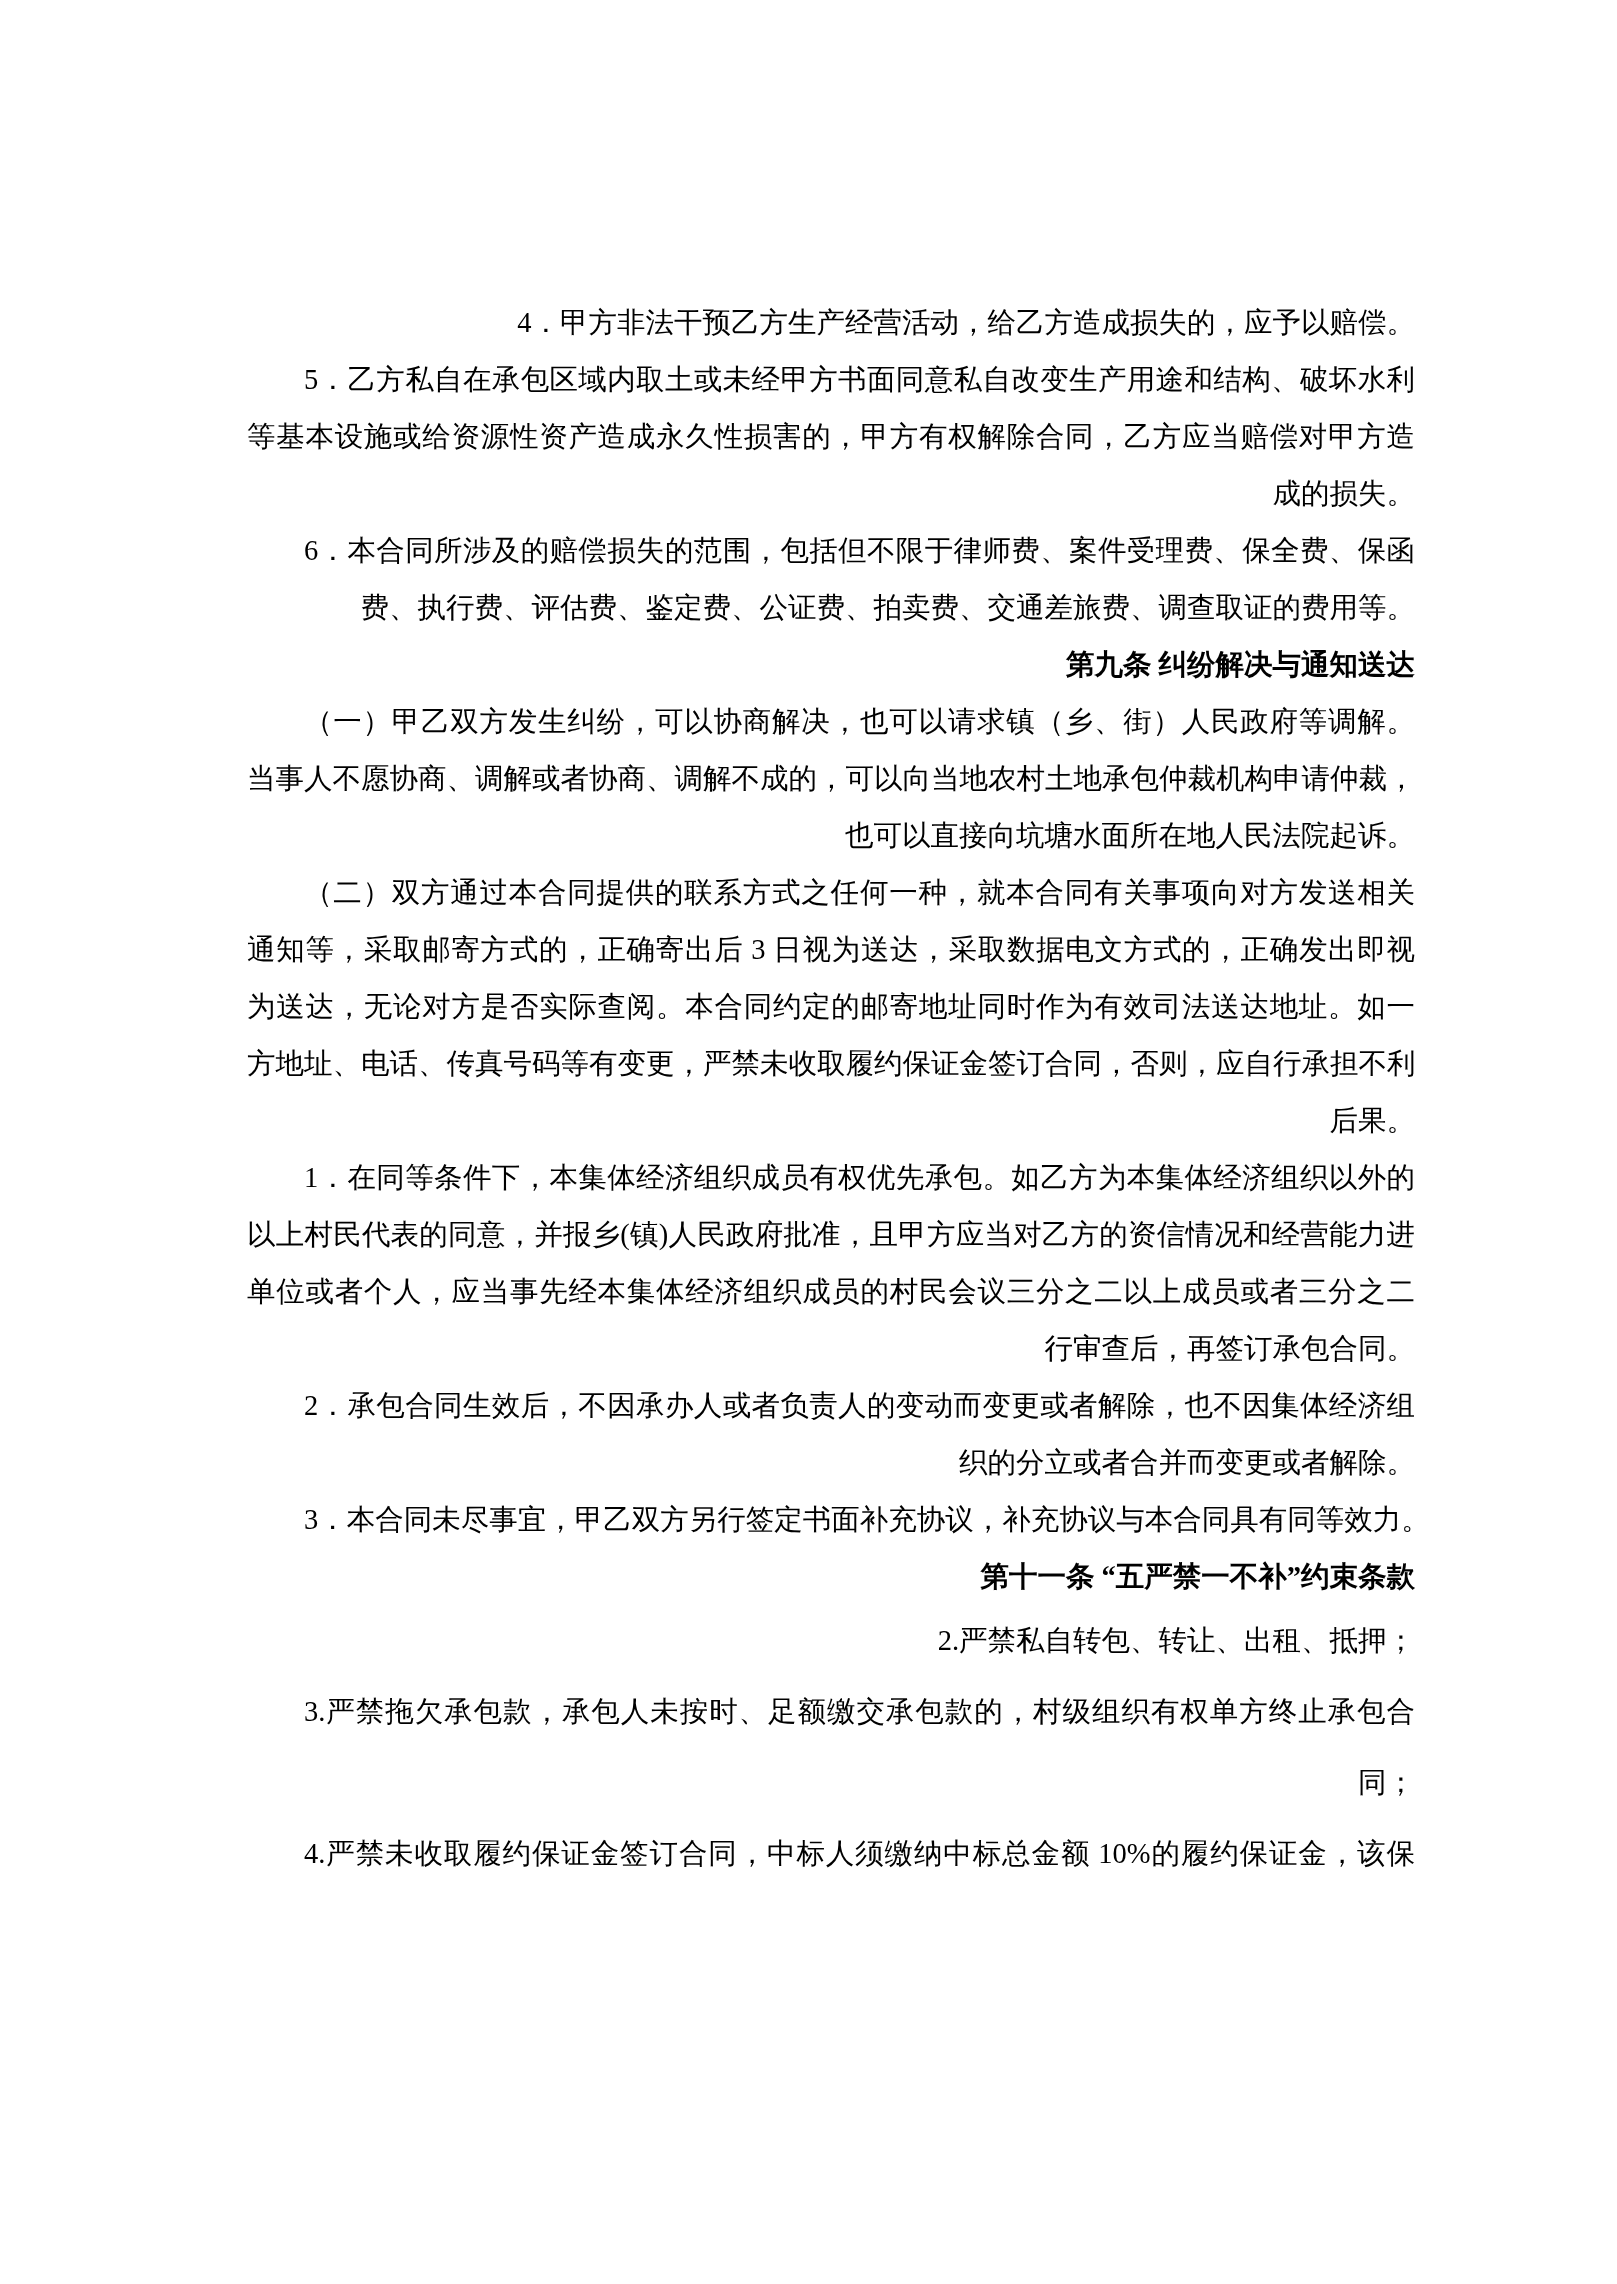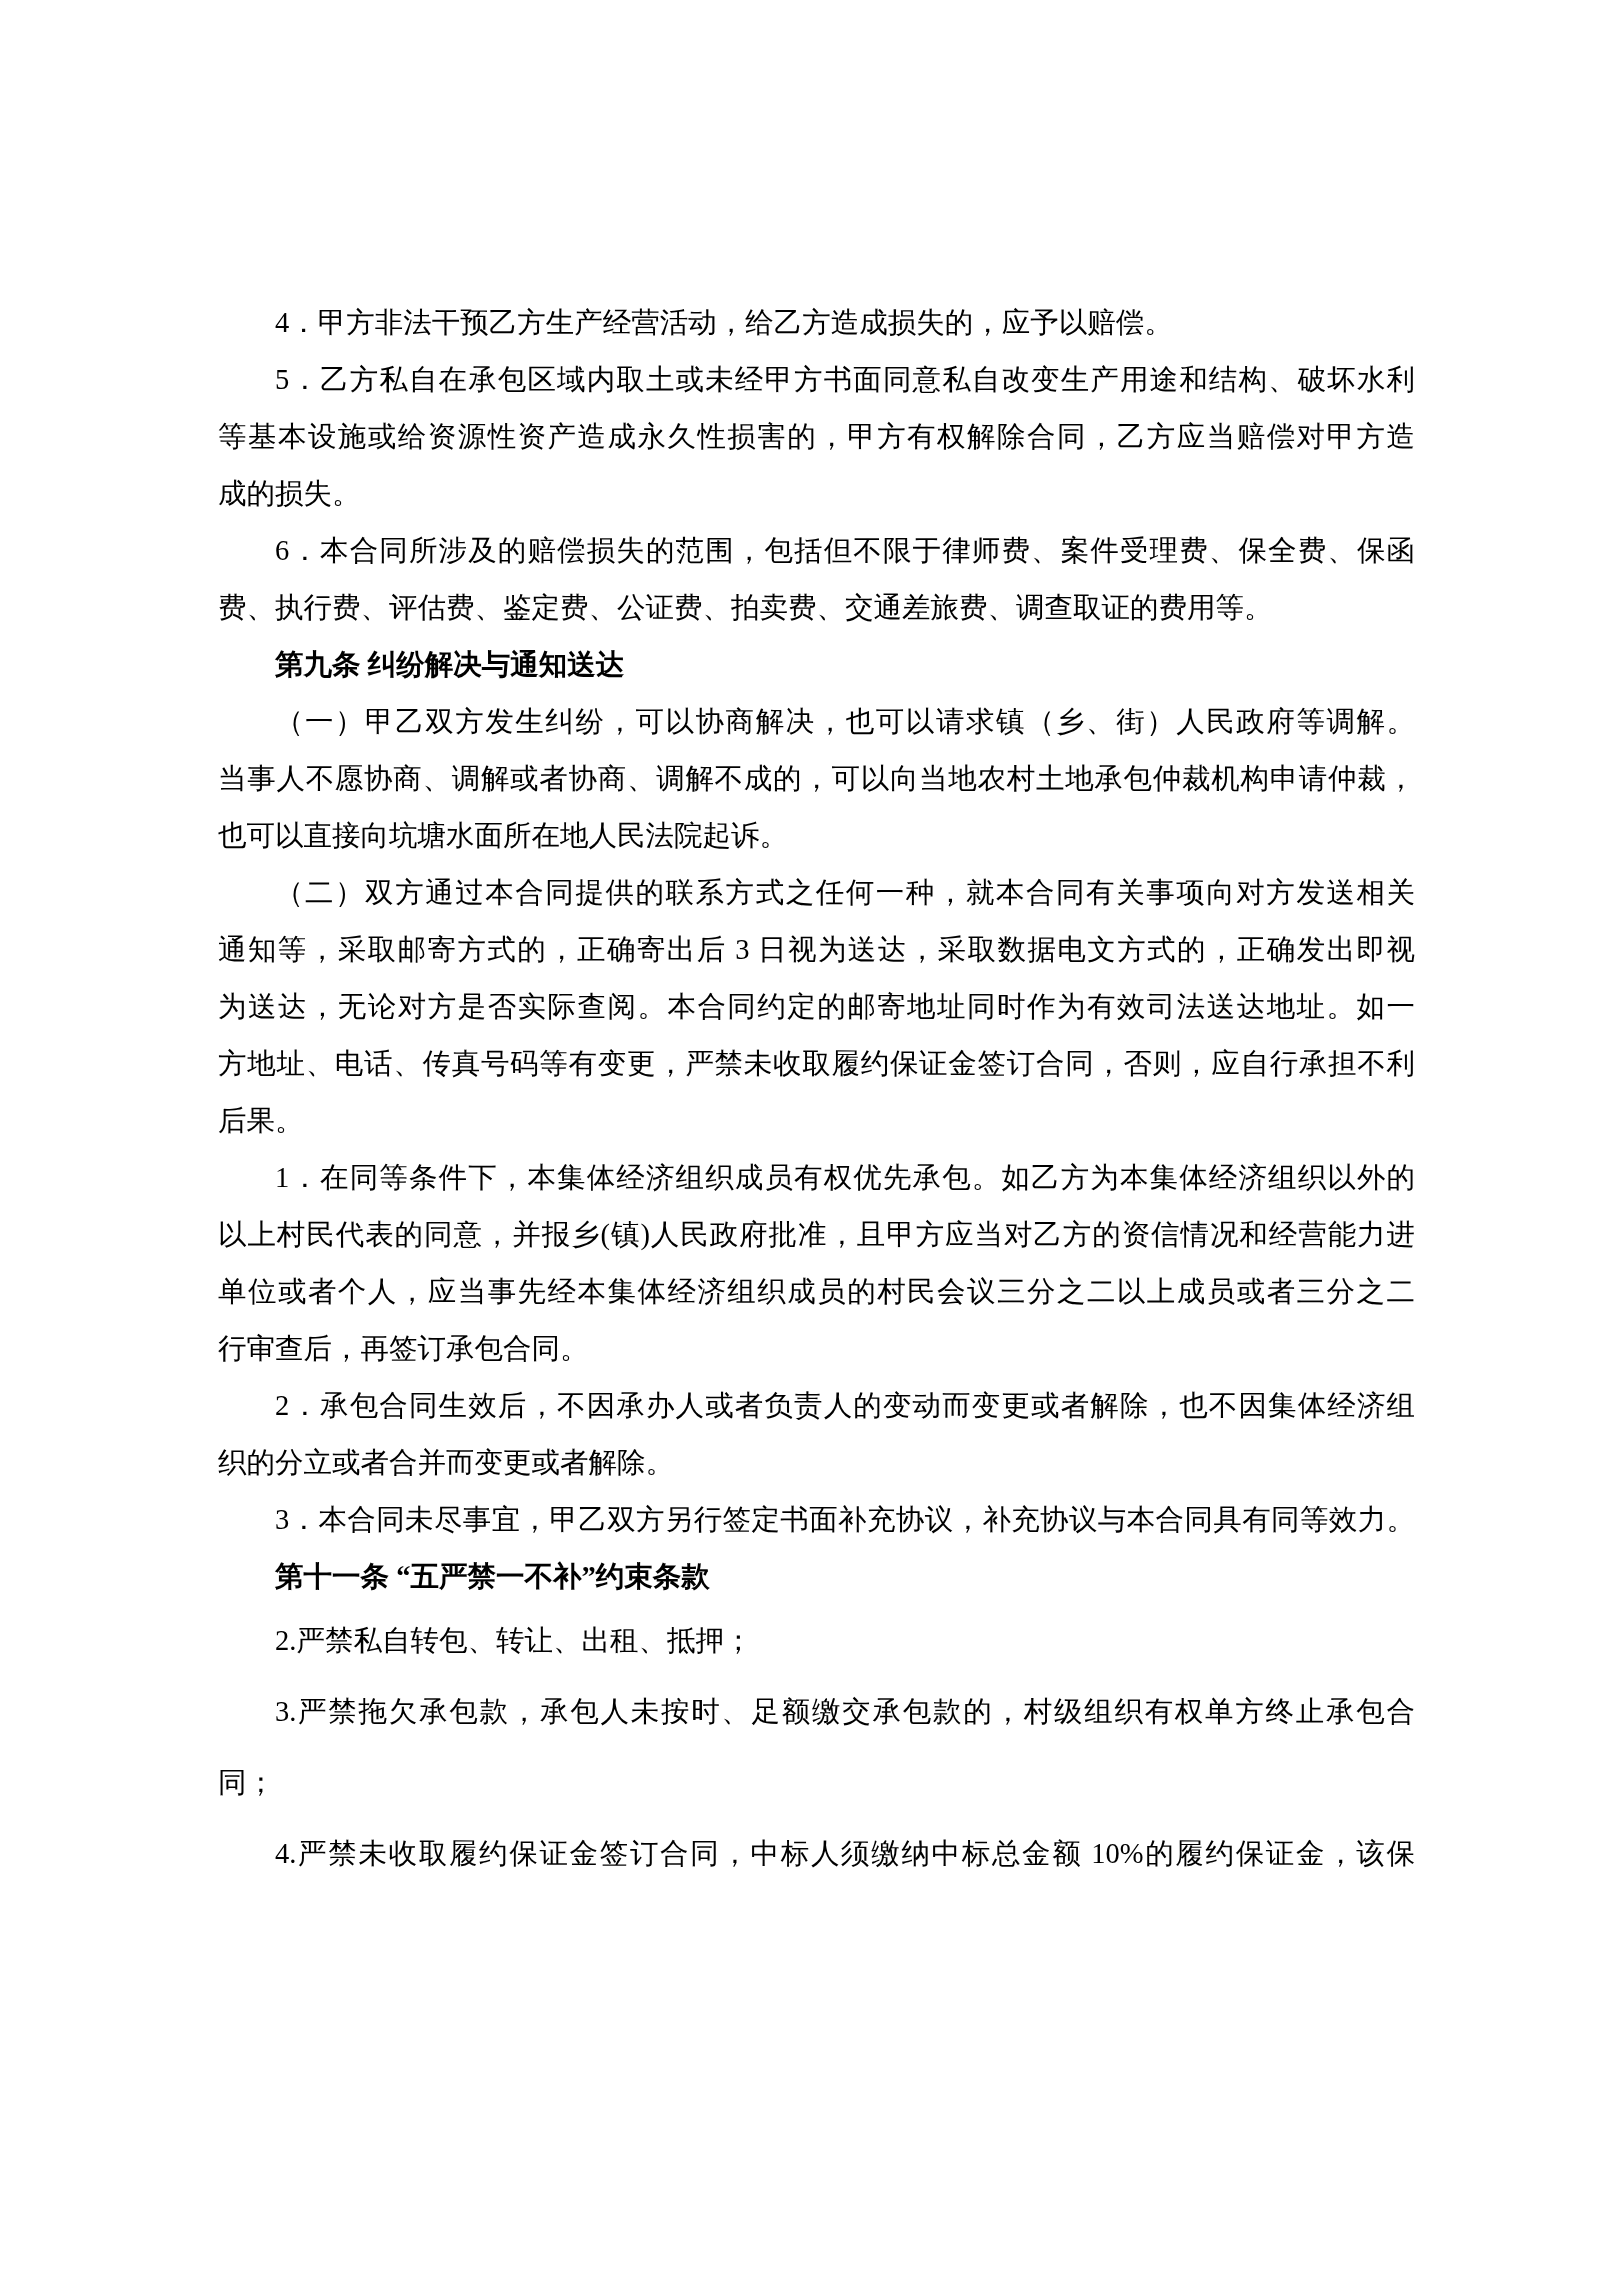--- a/index.html
+++ b/index.html
@@ -20,28 +20,29 @@
     position: absolute;
     left: 218px;
     top: 294px;
     width: 1197px;
   }
   .block { margin: 0; padding: 0; }
   .line {
     font-size: 28.5px;
     line-height: 57px;
     white-space: nowrap;
-    text-align: left;
+    text-align: right;
     letter-spacing: 0;
   }
   .line.first { text-indent: 57px; }
   .line.fill {
     text-align: justify;
     text-align-last: justify;
     text-justify: inter-character;
+    margin-left: 29px;
   }
   .block.heading .line {
     font-family: Liberation Serif, serif;
     font-weight: 700;
   }
   .block.rule .line {
     line-height: 71px;
   }
 </style>
 </head>

